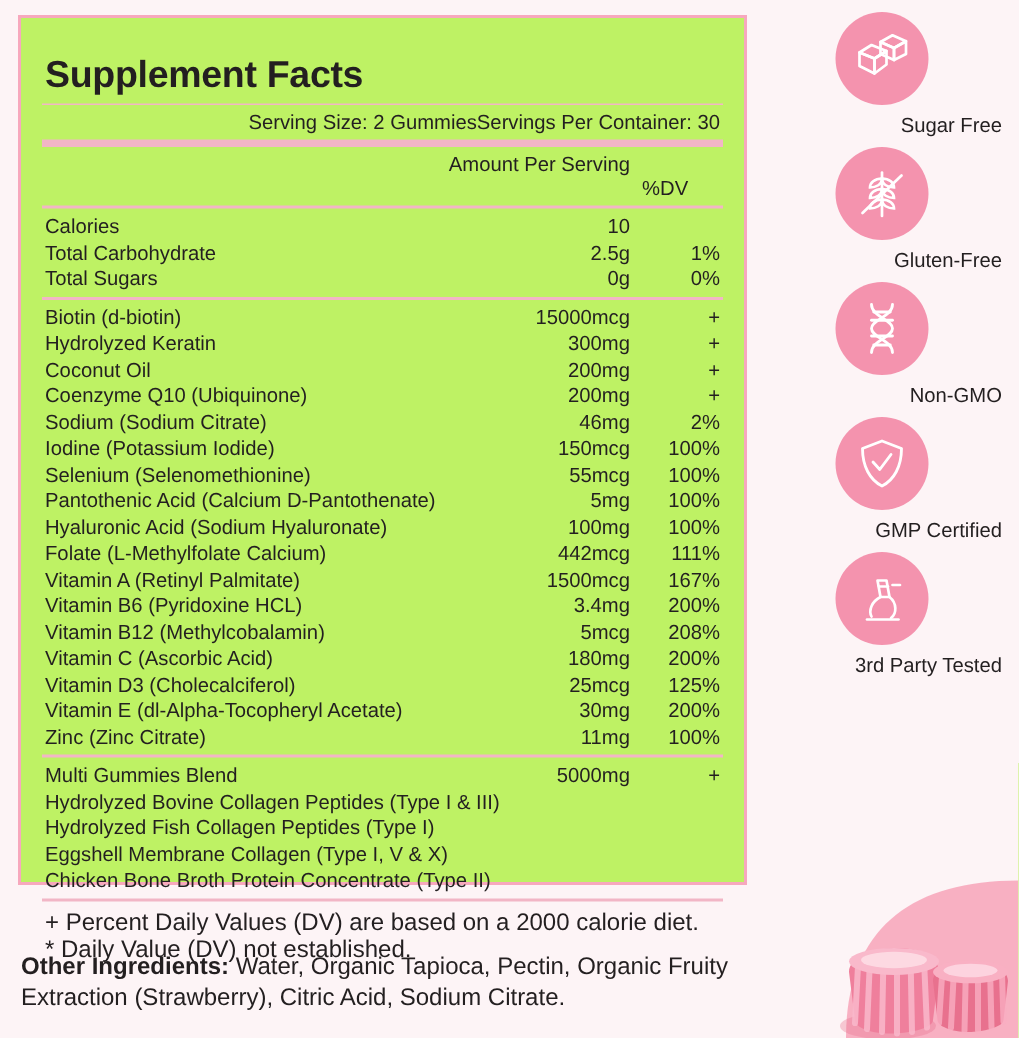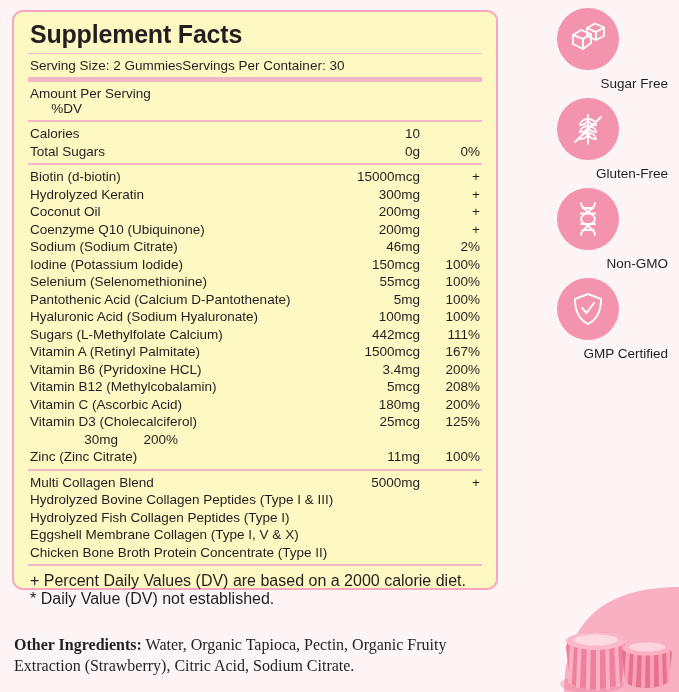--- a/index.html
+++ b/index.html
@@ -20,24 +20,24 @@
     height: 692px;
   }
 
   
   #facts-panel {
     position: absolute;
     left: 12px;
     top: 10px;
     width: 486px;
     height: 580px;
-    background: #fef9c3;
+    background: #bef264;
     border: 2px solid #f7a8bd;
-    border-radius: 11px;
-    padding: 6px 14px 6px 14px;
+    border-radius: 0;
+    padding: 22px 14px 6px 14px;
   }
   .sf-title {
     font-size: 25px;
     font-weight: bold;
     color: #231f20;
     letter-spacing: -0.2px;
     margin: 2px 0 4px 2px;
     font-family: "Liberation Sans", sans-serif;
   }
   .rule-thin { border-top: 1px solid #f2b6c6; margin: 2px 0; }
@@ -51,55 +51,53 @@
     color: #231f20;
     line-height: 17.5px;
     padding: 0 2px;
   }
   .row .nm { flex: 1 1 auto; text-align: left; white-space: nowrap; overflow: hidden; }
   .row .amt { width: 92px; text-align: right; padding-right: 4px; }
   .row .dv  { width: 56px; text-align: right; }
 
   .serving-row {
     display: flex;
-    justify-content: flex-start;
+    justify-content: flex-end;
     font-size: 13.5px;
     color: #231f20;
     padding: 2px 2px 1px 2px;
   }
   .hdr-row {
     display: flex;
     justify-content: flex-end;
     font-size: 13.5px;
     color: #231f20;
     padding: 1px 2px;
-    flex-direction: column;
   }
   .hdr-row .aps { padding-right: 8px; }
-  .hdr-row .dvh { width: 52px; text-align: right; }
+  .hdr-row .dvh { width: 52px; text-align: left; margin-top: 16px; }
 
   .blend-row .nm { white-space: nowrap; }
 
   .footnotes {
     font-size: 16px;
     color: #231f20;
     line-height: 18px;
     padding: 3px 2px 0 2px;
   }
 
   
   #other-ing {
     position: absolute;
     left: 14px;
     top: 634px;
     width: 492px;
     font-size: 16px;
     line-height: 21px;
     color: #231f20;
-    font-family: Liberation Serif, serif;
   }
   #other-ing b { font-weight: bold; }
 
   
   #badges {
     position: absolute;
     left: 508px;
     top: 8px;
     width: 160px;
   }
@@ -160,20 +158,25 @@
 
     <div class="rule-med"></div>
 
     <div id="basic-rows">
         <div class="row">
           <span class="nm">Calories</span>
           <span class="amt">10</span>
           <span class="dv"></span>
         </div>
         <div class="row">
+          <span class="nm">Total Carbohydrate</span>
+          <span class="amt">2.5g</span>
+          <span class="dv">1%</span>
+        </div>
+        <div class="row">
           <span class="nm">Total Sugars</span>
           <span class="amt">0g</span>
           <span class="dv">0%</span>
         </div>
       </div>
 
     <div class="rule-med"></div>
 
     <div id="nutrient-rows">
         <div class="row">
@@ -215,21 +218,21 @@
           <span class="nm">Pantothenic Acid (Calcium D-Pantothenate)</span>
           <span class="amt">5mg</span>
           <span class="dv">100%</span>
         </div>
         <div class="row">
           <span class="nm">Hyaluronic Acid (Sodium Hyaluronate)</span>
           <span class="amt">100mg</span>
           <span class="dv">100%</span>
         </div>
         <div class="row">
-          <span class="nm">Sugars (L-Methylfolate Calcium)</span>
+          <span class="nm">Folate (L-Methylfolate Calcium)</span>
           <span class="amt">442mcg</span>
           <span class="dv">111%</span>
         </div>
         <div class="row">
           <span class="nm">Vitamin A (Retinyl Palmitate)</span>
           <span class="amt">1500mcg</span>
           <span class="dv">167%</span>
         </div>
         <div class="row">
           <span class="nm">Vitamin B6 (Pyridoxine HCL)</span>
@@ -245,34 +248,35 @@
           <span class="nm">Vitamin C (Ascorbic Acid)</span>
           <span class="amt">180mg</span>
           <span class="dv">200%</span>
         </div>
         <div class="row">
           <span class="nm">Vitamin D3 (Cholecalciferol)</span>
           <span class="amt">25mcg</span>
           <span class="dv">125%</span>
         </div>
         <div class="row">
+          <span class="nm">Vitamin E (dl-Alpha-Tocopheryl Acetate)</span>
           <span class="amt">30mg</span>
           <span class="dv">200%</span>
         </div>
         <div class="row">
           <span class="nm">Zinc (Zinc Citrate)</span>
           <span class="amt">11mg</span>
           <span class="dv">100%</span>
         </div>
       </div>
 
     <div class="rule-med"></div>
 
     <div class="row blend-row">
-      <span class="nm">Multi Collagen Blend</span>
+      <span class="nm">Multi Gummies Blend</span>
       <span class="amt">5000mg</span>
       <span class="dv">+</span>
     </div>
 
     <div id="blend-items">
         <div class="row">
           <span class="nm">Hydrolyzed Bovine Collagen Peptides (Type I &amp; III)</span>
         </div>
         <div class="row">
           <span class="nm">Hydrolyzed Fish Collagen Peptides (Type I)</span>
@@ -354,20 +358,35 @@
         <svg width="32" height="36" viewBox="0 0 32 36">
           <g fill="none" stroke="#ffffff" stroke-width="1.9" stroke-linecap="round" stroke-linejoin="round">
             <path d="M16 3 L29 8 C29 20, 24 29, 16 33 C8 29, 3 20, 3 8 Z"></path>
             <polyline points="10,17 14.5,22 22,12"></polyline>
           </g>
         </svg>
       </div>
       <div class="badge-label">GMP Certified</div>
     </div>
 
+    <div class="badge">
+      <div class="badge-circle">
+        <svg width="34" height="34" viewBox="0 0 34 34">
+          <g fill="none" stroke="#ffffff" stroke-width="1.8" stroke-linecap="round" stroke-linejoin="round">
+            <path d="M14 5 L20 5 L22 16 L16 16 Z"></path>
+            <line x1="15" y1="9" x2="21" y2="9"></line>
+            <path d="M16 16 C10 19, 8 25, 10 29"></path>
+            <path d="M22 16 C27 20, 27 27, 23 30"></path>
+            <line x1="7" y1="31" x2="28" y2="31"></line>
+            <line x1="24" y1="8" x2="29" y2="8"></line>
+          </g>
+        </svg>
+      </div>
+      <div class="badge-label">3rd Party Tested</div>
+    </div>
 
   </div>
 
   <div id="gummy-art">
     <svg width="175" height="130" viewBox="0 0 175 130">
       <path d="M60 130 C60 60, 100 25, 175 25 L175 130 Z" fill="#f7a8bd" opacity="0.9"></path>
       <g>
         <ellipse cx="88" cy="122" rx="32" ry="9" fill="#e8738f" opacity="0.35"></ellipse>
         <path d="M62 86 C62 76, 78 70, 94 70 C110 70, 122 76, 122 86 L118 118 C118 124, 100 127, 90 127 C76 127, 66 123, 66 118 Z" fill="#ef7f9c"></path>
         <path d="M68 82 L66 120 M76 77 L74 124 M85 74 L84 126 M94 73 L94 127 M103 74 L104 126 M112 78 L114 123" stroke="#f9b9cb" stroke-width="4" stroke-linecap="round" fill="none" opacity="0.85"></path>

